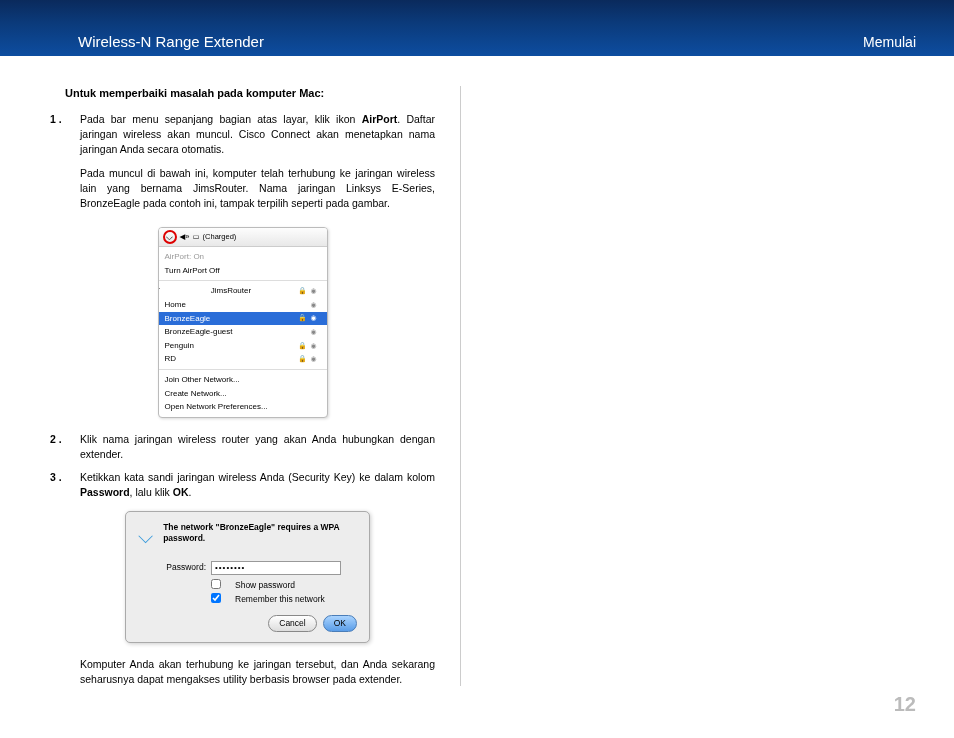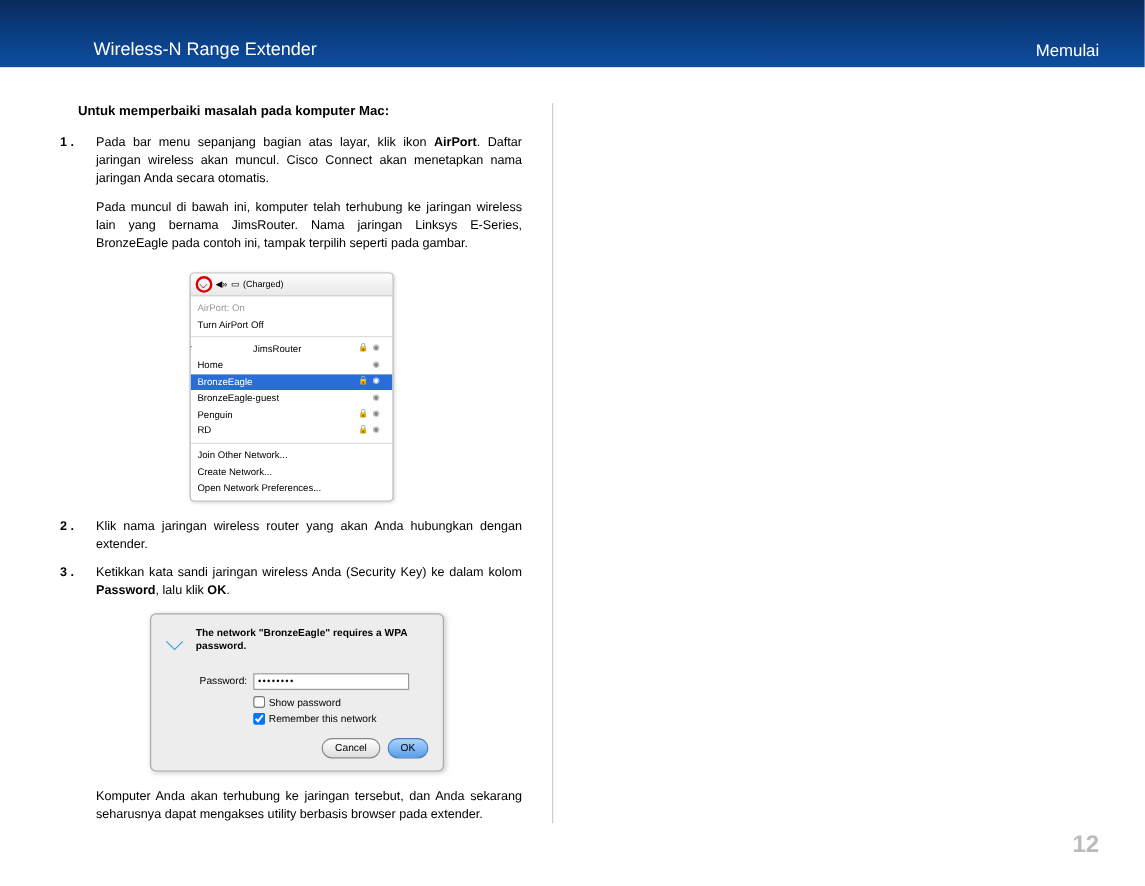--- a/index.html
+++ b/index.html
@@ -116,21 +116,21 @@
   .pw-row { display: flex; margin-bottom: 4px; margin-left: 18px; }
   .pw-row label { width: 50px; text-align: right; margin-right: 5px; font-size: 8.5px; }
   .pw-input {
     width: 130px; height: 14px;
     border: 1px solid #999;
     background: #fff;
     font-size: 8px;
     padding: 0 3px;
     letter-spacing: 1px;
   }
-  .pw-check { margin-left: 73px; font-size: 8.5px; display: flex; align-items: center; gap: 3px; margin-bottom: 2px; }
+  .pw-check { margin-left: 73px; font-size: 8.5px; display: flex; align-items: flex-start; gap: 14px; margin-bottom: 2px; }
   .pw-check input { width: 10px; height: 10px; }
   .pw-btns { display: flex; justify-content: flex-end; gap: 6px; margin-top: 10px; }
   .pw-btn {
     font-size: 8.5px;
     padding: 1px 10px;
     border: 1px solid #888;
     border-radius: 9px;
     background: linear-gradient(#fff,#ddd);
   }
   .pw-btn.ok {

